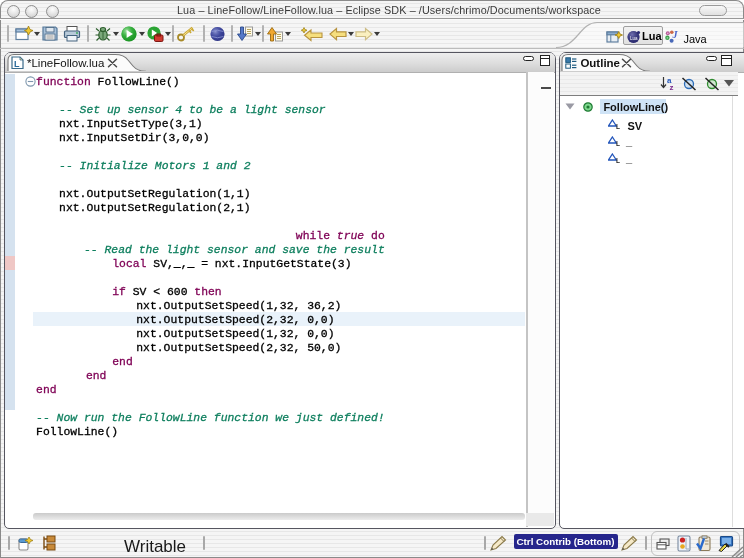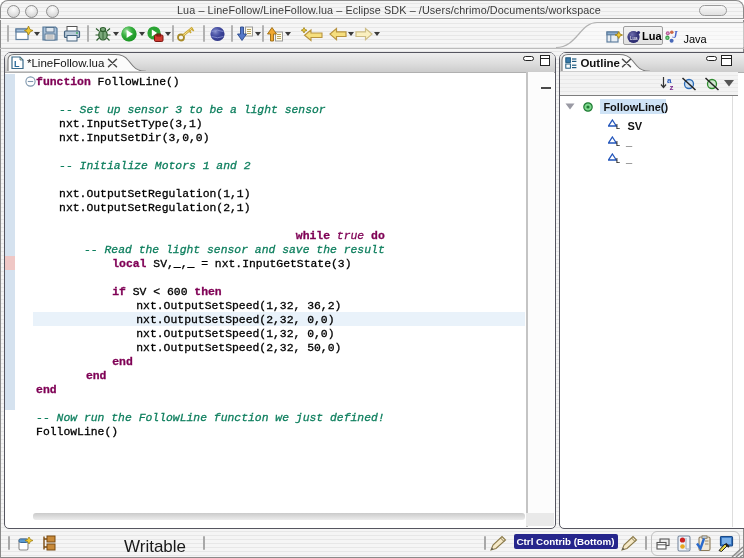--- a/index.html
+++ b/index.html
@@ -14,21 +14,21 @@
 .tbline{position:absolute;left:0;top:48px;width:744px;height:1px;background:#bbb;}
 .frame{position:absolute;background:#fff;border:1.6px solid #565660;border-radius:7px 7px 5px 5px;box-sizing:border-box;}
 #edframe{left:4px;top:52px;width:552px;height:477px;}
 #outframe{left:559px;top:52px;width:213px;height:477px;}
 .hdr{position:absolute;left:0;top:0;right:0;height:18.5px;background:linear-gradient(#eee 0%,#ddd 55%,#ccc 100%);border-bottom:1px solid #b0b0b0;border-radius:5px 5px 0 0;}
 .ruler{position:absolute;left:0.4px;top:20.9px;width:10px;height:336px;background:#d5e2ef;}
 .pinkmark{position:absolute;left:0.4px;top:202.9px;width:10px;height:14px;background:#efc7c5;}
 .linehl{position:absolute;left:28.4px;top:258.9px;width:492px;height:14px;background:#e9f2fa;}
 .code{position:absolute;left:31.1px;top:21.9px;font-family:"Liberation Mono",monospace;font-size:11.4px;line-height:14px;color:#000;-webkit-text-stroke:0.3px;}
 .code div{height:14px;white-space:pre;}
-.k{color:#7f0055;font-weight:bold;}
+.k{color:#7f0055;font-weight:normal;}
 .it{color:#7f0055;font-style:italic;}
 .c{color:#0e7f5e;font-style:italic;}
 .i3{margin-left:23px;}
 .i6{margin-left:47.5px;text-align:right;}
 .i10{margin-left:76.2px;}
 .i14{margin-left:100.2px;}
 .i7{margin-left:49.8px;}
 .scol{position:absolute;left:521.4px;top:19px;bottom:1px;width:25.4px;background:#fcfcfc;border-left:2px solid #c4c4c4;}
 .hscr{position:absolute;left:28.4px;top:460.4px;height:6.5px;width:492px;background:linear-gradient(#cacaca,#ececec);border-radius:3px;}
 .orow{position:absolute;font-size:11px;font-weight:bold;color:#111;white-space:nowrap;}
@@ -202,21 +202,21 @@
   <div class="ruler"></div>
   <div class="pinkmark"></div>
   <div class="linehl"></div>
   <svg class="abs" style="left:19.5px;top:22.5px;" width="11" height="11" viewBox="0 0 11 11">
     <circle cx="5.5" cy="5.5" r="4.6" fill="#fff" stroke="#7d96ad" stroke-width="1.1"></circle>
     <line x1="2.8" y1="5.5" x2="8.2" y2="5.5" stroke="#7d96ad" stroke-width="1.1"></line>
   </svg>
   <div class="code">
       <div><span class="k">function</span> FollowLine()</div>
 <div></div>
-<div class="i3"><span class="c">-- Set up sensor 3 to be a light sensor</span></div>
+<div class="i3"><span class="c">-- Set up sensor 4 to be a light sensor</span></div>
 <div class="i3">nxt.InputSetType(3,1)</div>
 <div class="i3">nxt.InputSetDir(3,0,0)</div>
 <div></div>
 <div class="i3"><span class="c">-- Initialize Motors 1 and 2</span></div>
 <div></div>
 <div class="i3">nxt.OutputSetRegulation(1,1)</div>
 <div class="i3">nxt.OutputSetRegulation(2,1)</div>
 <div></div>
 <div class="i6"><span class="k">while</span> <span class="it">true</span> <span class="k">do</span></div>
 <div class="i6"><span class="c">-- Read the light sensor and save the result</span></div>

